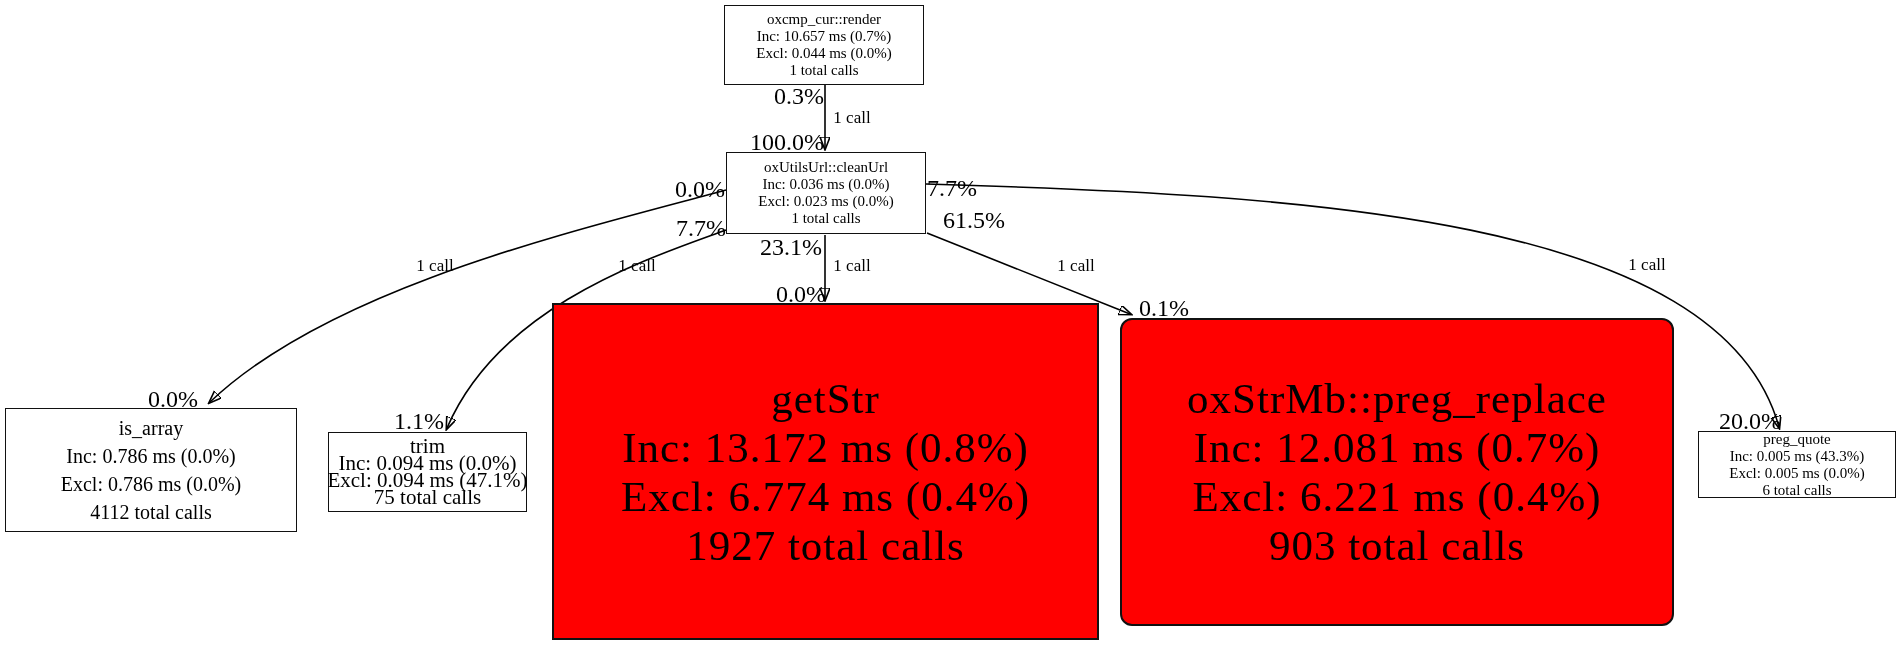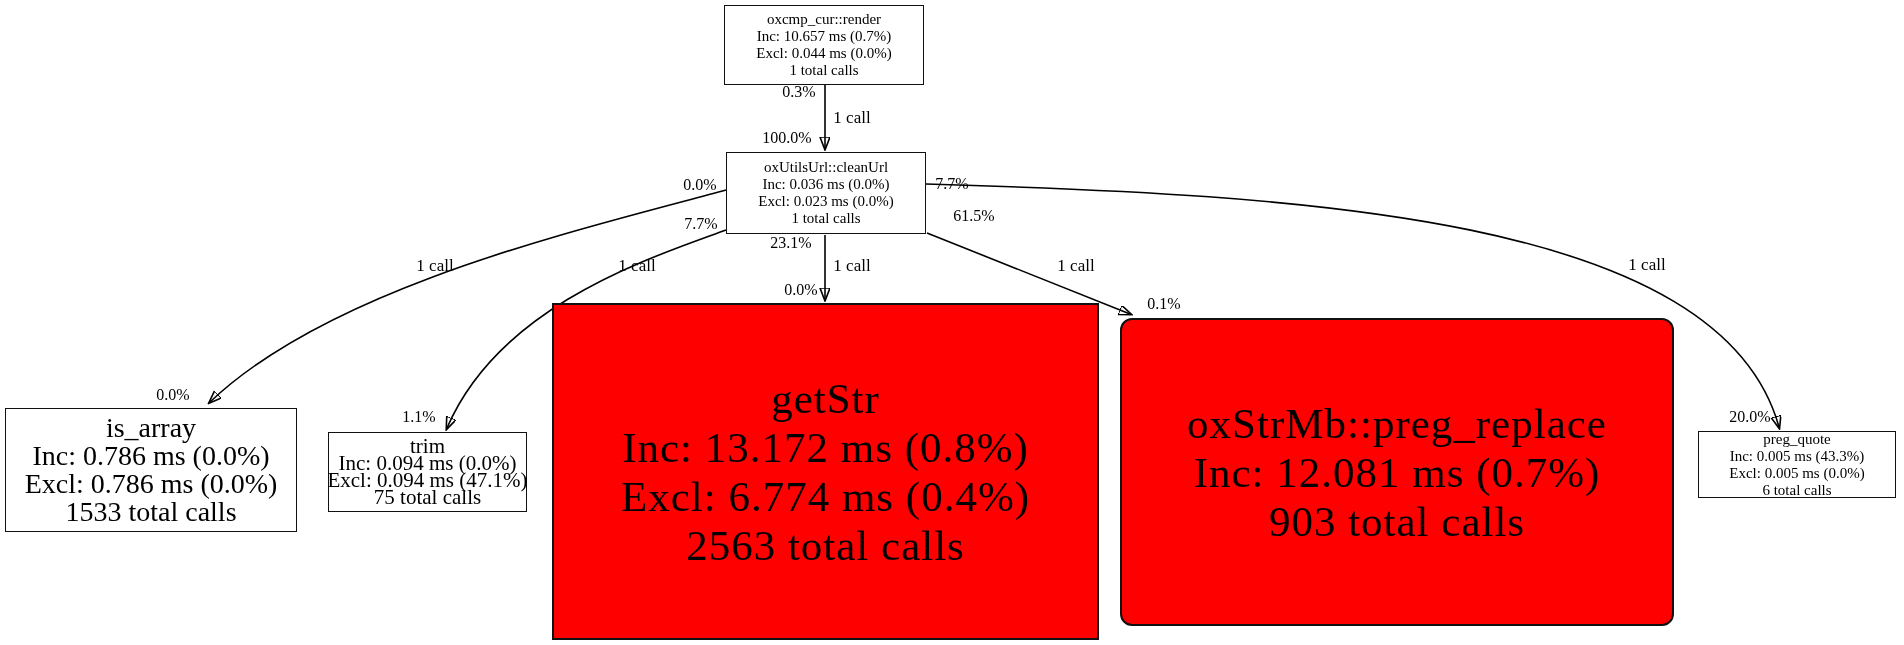--- a/index.html
+++ b/index.html
@@ -17,28 +17,28 @@
   .node {
     position:absolute; box-sizing:border-box;
     background:#ffffff; border:1.5px solid #111111;
     display:flex; flex-direction:column; justify-content:center; align-items:center;
     text-align:center; white-space:nowrap;
   }
   .node span { display:block; }
 
   .n-render      { left:724px; top:5px;    width:200px; height:80px;  font-size:15px; line-height:17px; }
   .n-cleanurl    { left:726px; top:152px;  width:200px; height:82px;  font-size:15px; line-height:17px; }
-  .n-isarray     { left:5px;   top:408px;  width:292px; height:124px; font-size:28px; line-height:28px; }
+  .n-isarray     { left:5px;   top:408px;  width:292px; height:124px; font-size:20px; line-height:28px; }
   .n-trim        { left:328px; top:432px;  width:199px; height:80px;  font-size:21px; line-height:17px; }
   .n-getstr      { left:552px; top:303px;  width:547px; height:337px; font-size:43px; line-height:49px; letter-spacing:1px; background:#ff0000; border-width:2px; }
   .n-pregreplace { left:1120px;top:318px;  width:554px; height:308px; font-size:43px; line-height:49px; letter-spacing:1px; background:#ff0000; border-width:2px;border-radius:12px; }
   .n-pregquote   { left:1698px;top:431px;  width:198px; height:67px;  font-size:15px; line-height:17px; }
 
   .elabel { position:absolute; transform:translateX(-50%); white-space:nowrap; }
-  .pct    { font-size:16px; }
+  .pct    { font-size:24px; }
   .calls  { font-size:17px; }
 </style>
 </head>
 <body>
 
 <div class="canvas">
 
   <svg class="edges" viewBox="0 0 1904 645">
     <defs>
       <marker id="arrow" markerWidth="14" markerHeight="12" refX="11" refY="5" orient="auto" markerUnits="userSpaceOnUse">
@@ -64,40 +64,41 @@
     <span>oxUtilsUrl::cleanUrl</span>
     <span>Inc: 0.036 ms (0.0%)</span>
     <span>Excl: 0.023 ms (0.0%)</span>
     <span>1 total calls</span>
   </div>
 
   <div class="node n-isarray">
     <span>is_array</span>
     <span>Inc: 0.786 ms (0.0%)</span>
     <span>Excl: 0.786 ms (0.0%)</span>
-    <span>1533 total calls</span>
+    <span>4112 total calls</span>
   </div>
 
   <div class="node n-trim">
     <span>trim</span>
     <span>Inc: 0.094 ms (0.0%)</span>
     <span>Excl: 0.094 ms (47.1%)</span>
     <span>75 total calls</span>
   </div>
 
   <div class="node n-getstr">
     <span>getStr</span>
     <span>Inc: 13.172 ms (0.8%)</span>
     <span>Excl: 6.774 ms (0.4%)</span>
-    <span>2563 total calls</span>
+    <span>1927 total calls</span>
   </div>
 
   <div class="node n-pregreplace">
     <span>oxStrMb::preg_replace</span>
     <span>Inc: 12.081 ms (0.7%)</span>
+    <span>Excl: 6.221 ms (0.4%)</span>
     <span>903 total calls</span>
   </div>
 
   <div class="node n-pregquote">
     <span>preg_quote</span>
     <span>Inc: 0.005 ms (43.3%)</span>
     <span>Excl: 0.005 ms (0.0%)</span>
     <span>6 total calls</span>
   </div>
 

